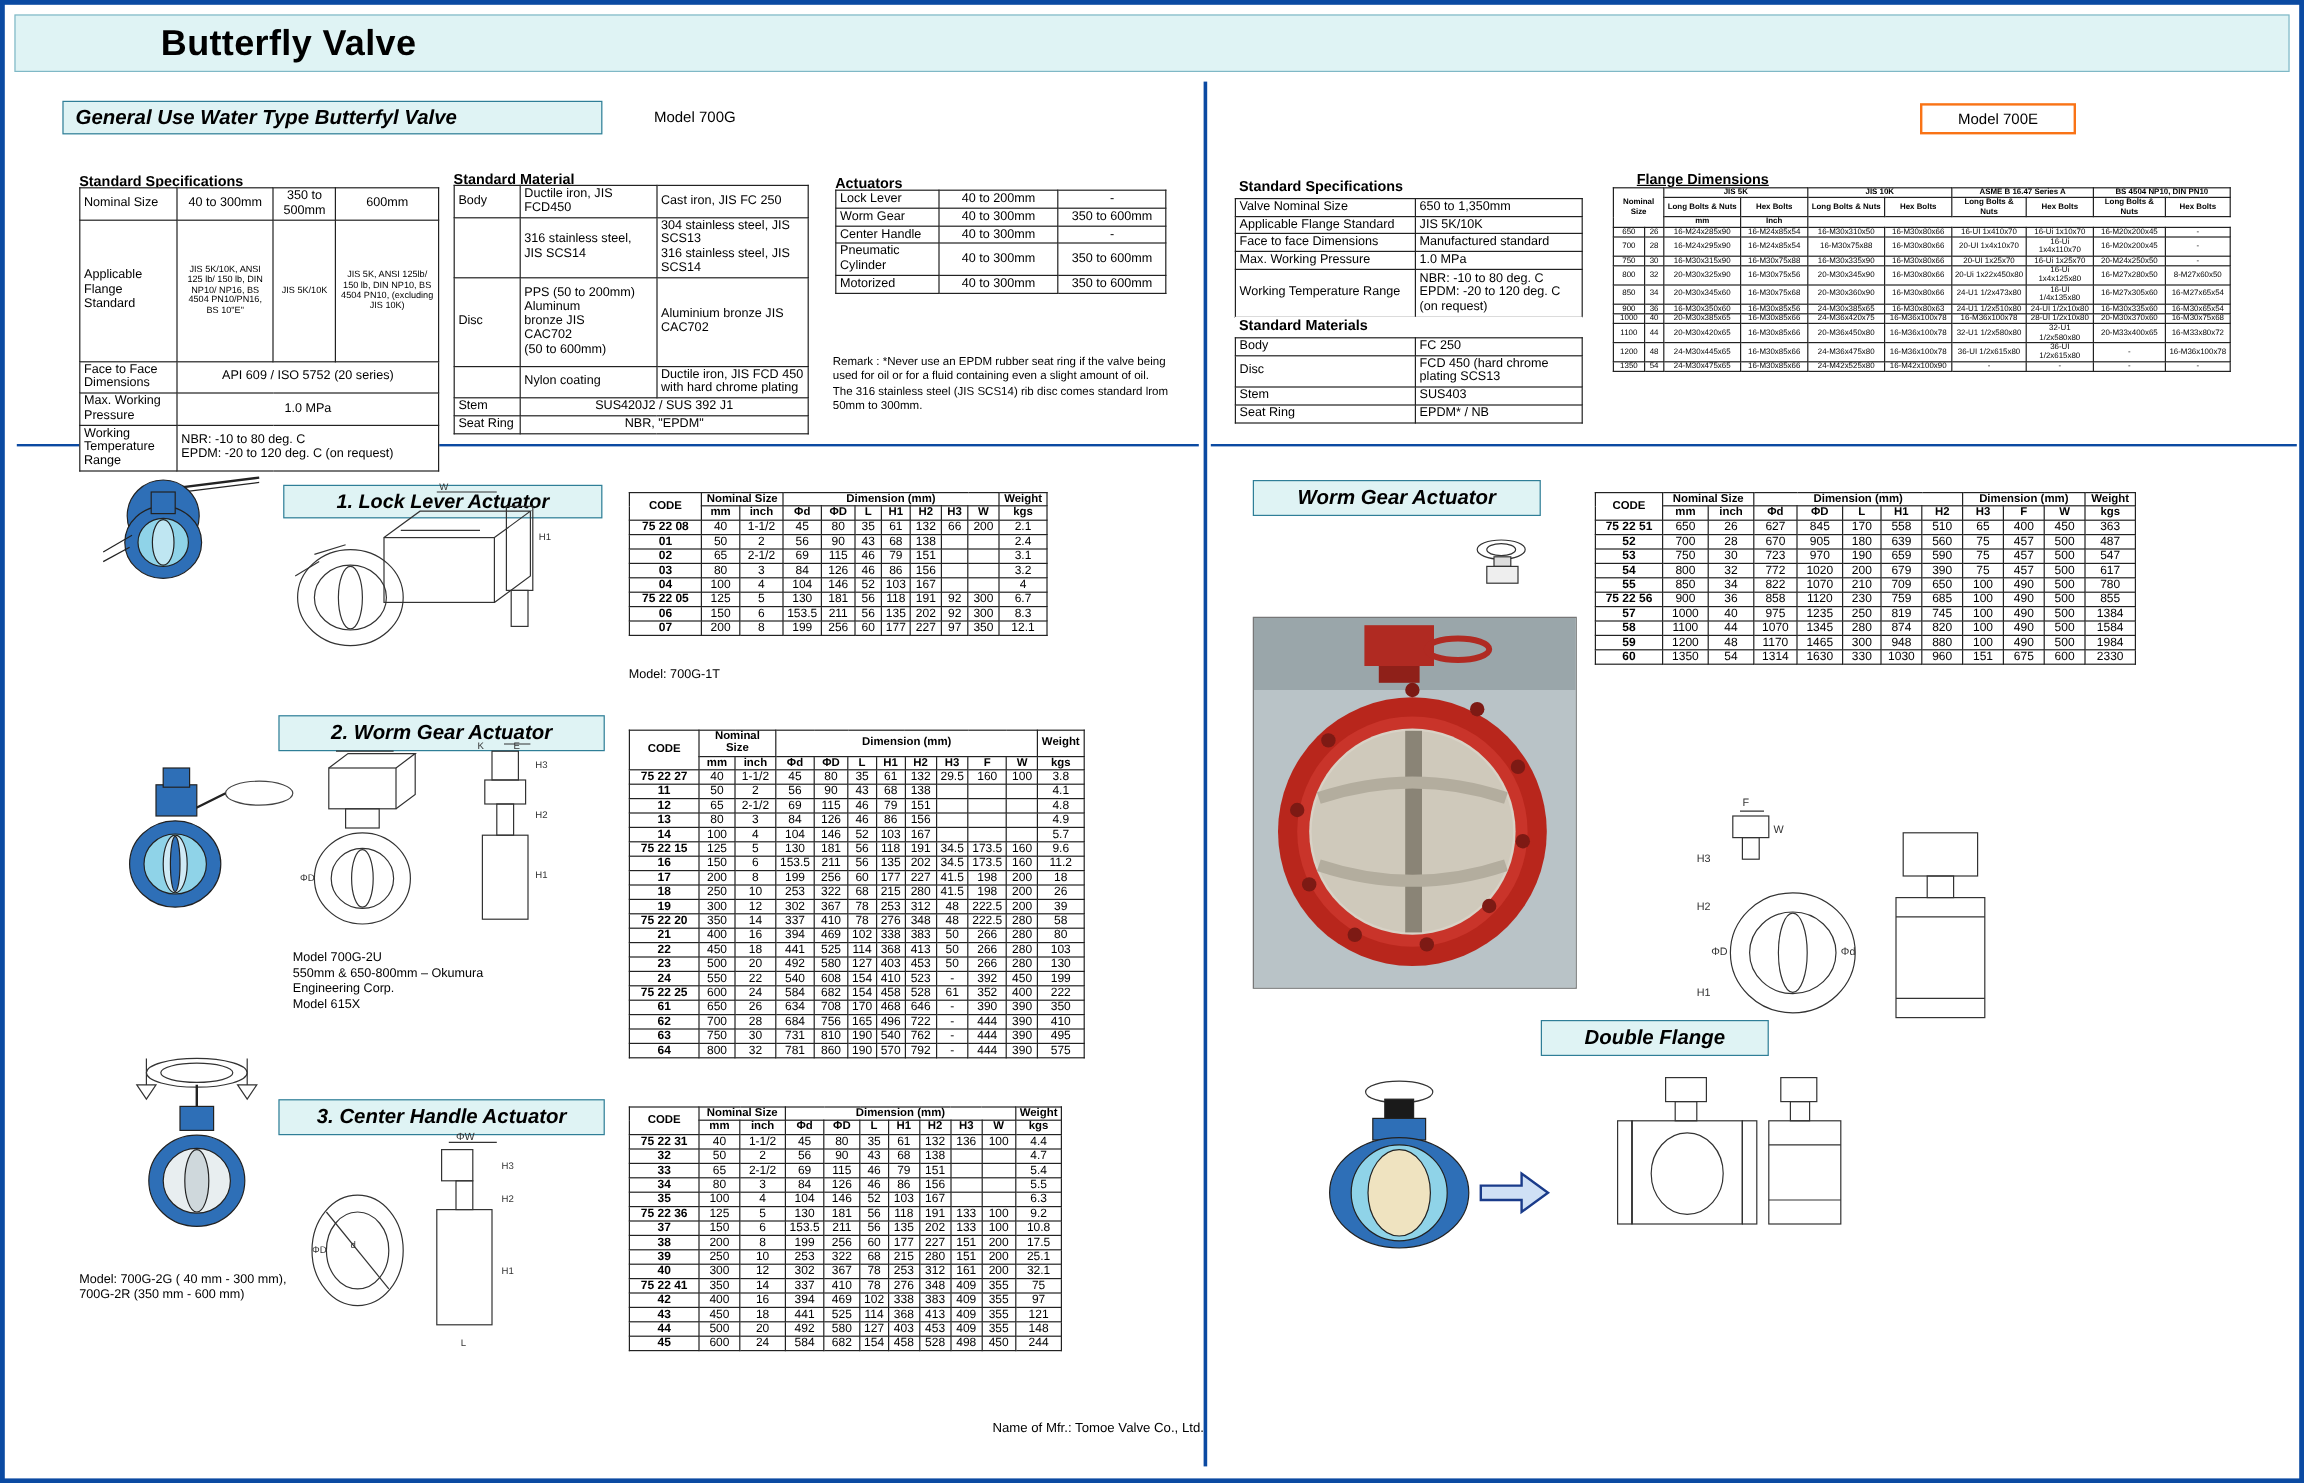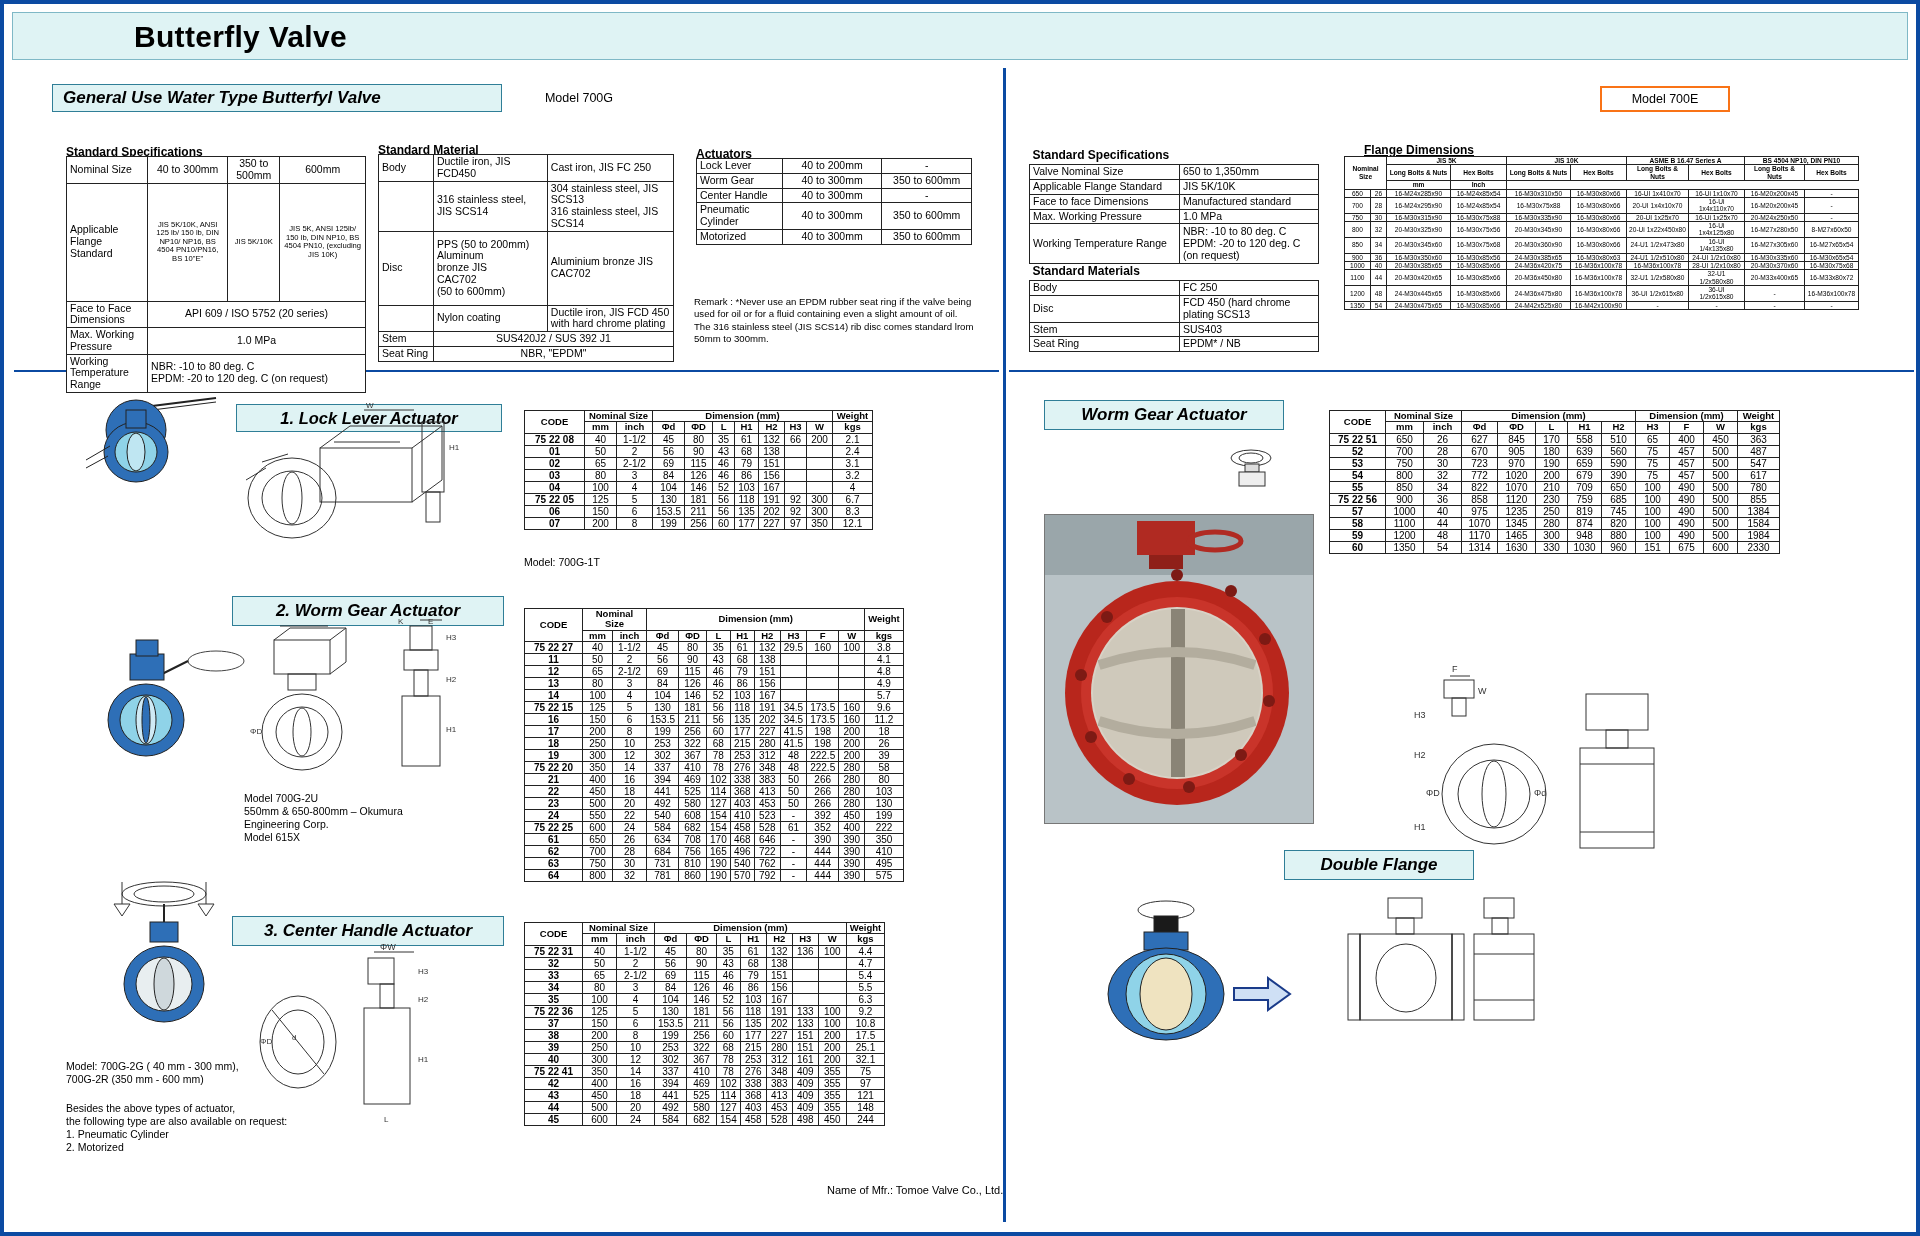--- a/index.html
+++ b/index.html
@@ -999,24 +999,20 @@
           <td>528</td>
           <td>498</td>
           <td>450</td>
           <td>244</td>
         </tr>
       </tbody>
   </table>
 
   <div class="caption" style="left:62px; top:1056px; width:250px; white-space:pre-line;">Model:   700G-2G ( 40 mm - 300 mm),
               700G-2R (350 mm - 600 mm)</div>
-  <div class="caption" style="left:62px; top:1098px; width:270px; white-space:pre-line;">Besides the above types of actuator,
-the following type are also available on request:
-    1.  Pneumatic Cylinder
-    2.  Motorized</div>
   <div class="mfr" style="left:790px; top:1180px;padding-left:33px;">Name of Mfr.: Tomoe Valve Co., Ltd.</div>
 
   <div class="model-box" style="left:1596px; top:82px; width:130px; height:26px;">Model 700E</div>
 
   <div class="hdivider" style="left:1005px; top:366px; right:10px; width:905px;"></div>
 
   <table class="spec abs" style="left:1025px; top:144px; width:290px;">
     <tbody>
         <tr>
       <td class="lbl" colspan="2" style="border:none; padding-bottom:2px;">

